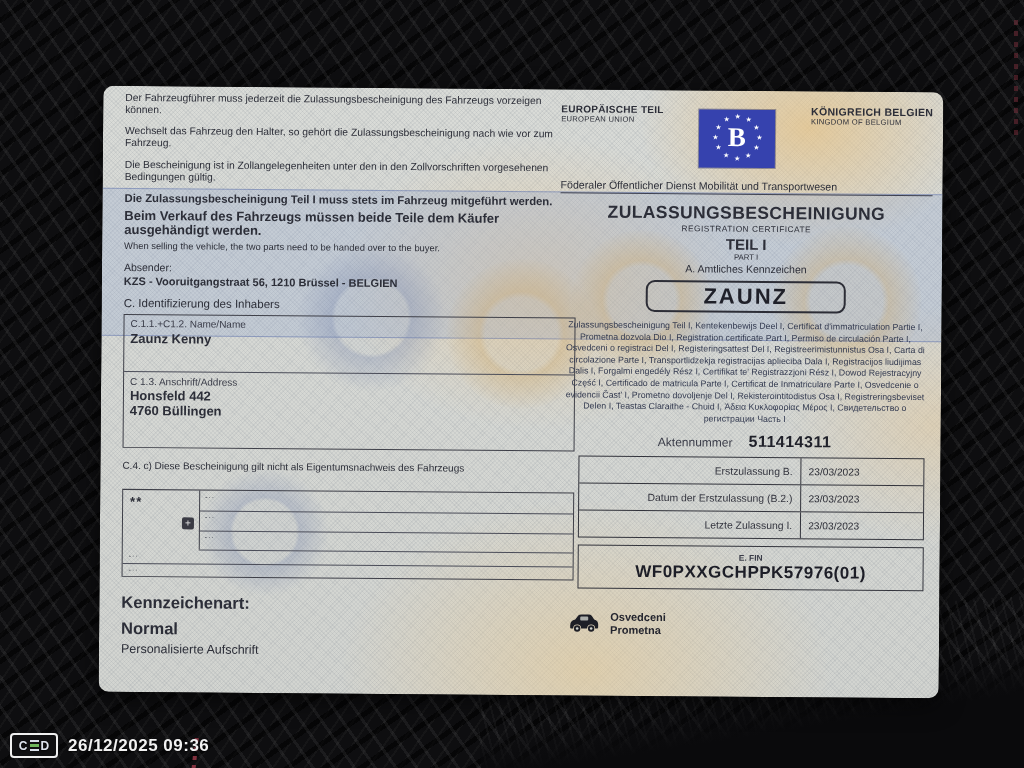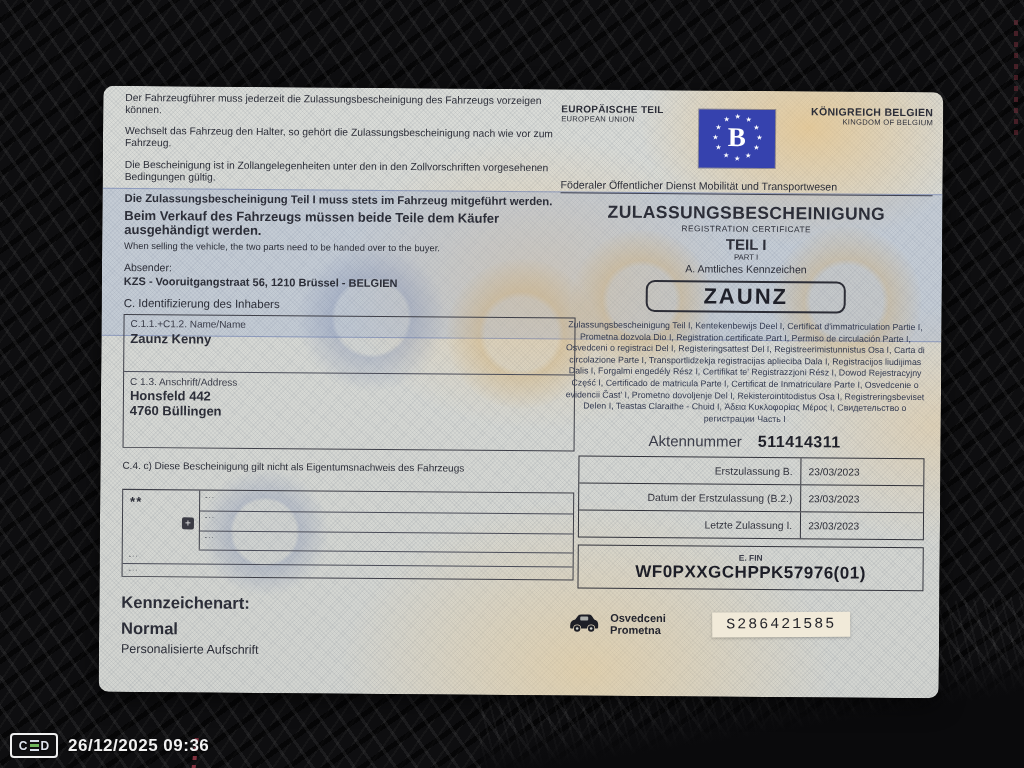--- a/index.html
+++ b/index.html
@@ -98,21 +98,21 @@
   .rem-dash{font-size:7px;color:#3a3c48;padding-left:6px;letter-spacing:1px;}
 
   .plate-type-label{font-size:16.5px;font-weight:bold;margin-top:16px;}
   .plate-type-value{font-size:16.5px;font-weight:bold;margin-top:7px;}
   .plate-type-sub{font-size:12.5px;margin-top:4px;}
 
   
   .hdr{display:flex;justify-content:space-between;align-items:flex-start;}
   .eu-label{font-size:10px;font-weight:bold;letter-spacing:.3px;}
   .eu-sub{font-size:7.6px;letter-spacing:.3px;}
-  .country{text-align:right;}
+  .country{}
   .country .eu-label{font-size:10.5px;}
   .flag{
     width:76px;height:58px;background:#3642ae;position:relative;margin-top:5px;
     box-shadow:0 0 0 1px rgba(30,35,90,0.4);
   }
   .flag .b{
     position:absolute;left:50%;top:50%;transform:translate(-52%,-54%);
     color:#fff;font-weight:bold;font-size:27px;font-family:"Liberation Serif",serif;
   }
   .flag .star{position:absolute;color:#fff;font-size:7px;}
@@ -128,21 +128,21 @@
   .plate{
     width:196px;height:28px;margin:6px auto 0 auto;border:2.2px solid #2c2d36;border-radius:9px;
     display:flex;align-items:center;justify-content:center;
     font-size:22px;font-weight:bold;letter-spacing:2px;color:#1f2029;
   }
   .ml{
     font-size:8.8px;line-height:1.32;text-align:center;color:#333a50;margin-top:8px;
     padding:0 2px;
   }
   .akten{display:flex;align-items:baseline;justify-content:center;margin-top:8px;gap:16px;}
-  .akten-label{font-size:15px;color:#3a3c48;}
+  .akten-label{font-size:12px;color:#3a3c48;}
   .akten-value{font-size:16px;font-weight:bold;letter-spacing:.5px;color:#1f2029;}
 
   .reg-table{margin-top:6px;margin-left:20px;width:344px;border:1.4px solid #33343c;}
   .reg-row{display:flex;height:26px;border-bottom:1.4px solid #33343c;}
   .reg-row:last-child{border-bottom:none;}
   .reg-label{
     width:62%;border-right:1.4px solid #33343c;display:flex;align-items:center;justify-content:flex-end;
     padding-right:8px;font-size:10.4px;color:#33343e;
   }
   .reg-value{flex:1;display:flex;align-items:center;padding-left:7px;font-size:10.2px;color:#2b2c35;}
@@ -307,21 +307,20 @@
         <circle cx="10" cy="16" r="3.2" fill="#1e1f26"></circle>
         <circle cx="10" cy="16" r="1.3" fill="#cfd2cd"></circle>
         <circle cx="24" cy="16" r="3.2" fill="#1e1f26"></circle>
         <circle cx="24" cy="16" r="1.3" fill="#cfd2cd"></circle>
         <rect x="13" y="4" width="8" height="4" rx="1" fill="#cfd2cd" opacity="0.8"></rect>
       </svg>
       <div class="veh-labels">
         <div>Osvedceni</div>
         <div>Prometna</div>
       </div>
-      <div class="sticker">S286421585</div>
     </div>
   </div>
 </div>
 
 <div class="stamp">
   <div class="ced">
     <span class="ced-letter">C</span>
     <span class="ced-bars">
         <span></span>
         <span class="green"></span>

